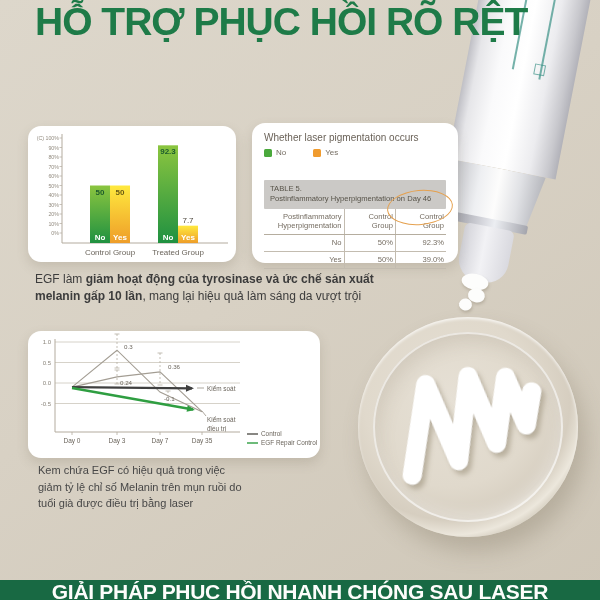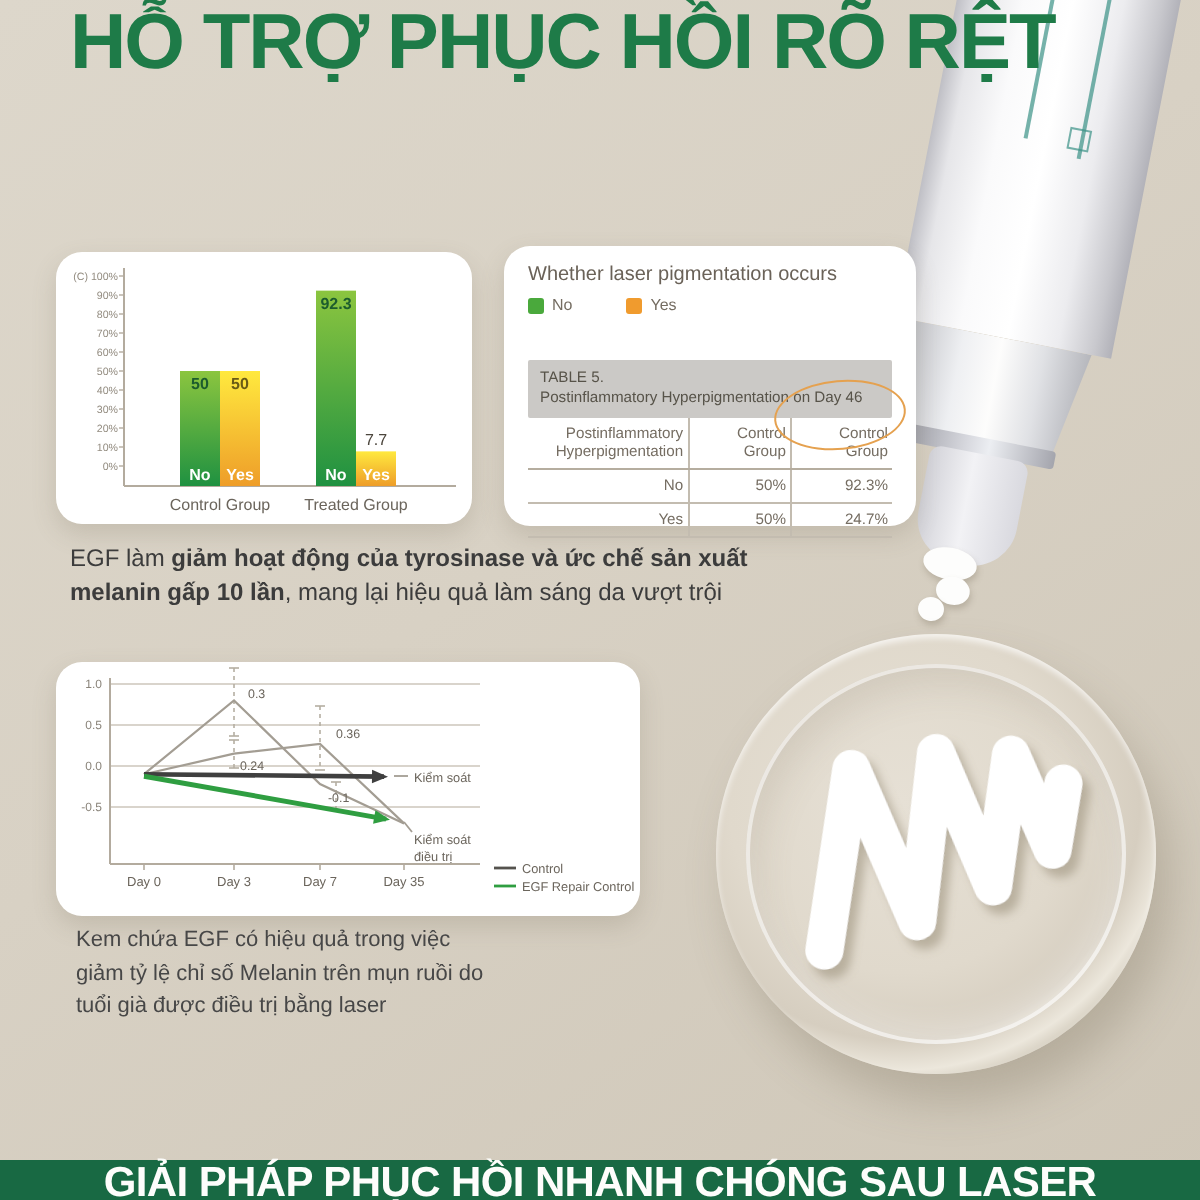--- a/index.html
+++ b/index.html
@@ -192,21 +192,21 @@
         </thead>
         <tbody>
           <tr>
             <td>No</td>
             <td>50%</td>
             <td>92.3%</td>
           </tr>
           <tr>
             <td>Yes</td>
             <td>50%</td>
-            <td>24.7%</td>
+            <td>39.0%</td>
           </tr>
         </tbody>
       </table>
       <div class="hl-ellipse"></div>
     </div>
   </div>
 
   <div class="midtext"><span>EGF làm </span><b>giảm hoạt động của tyrosinase và ức chế sản xuất
 melanin gấp 10 lần</b><span>, mang lại hiệu quả làm sáng da vượt trội</span></div>
 

